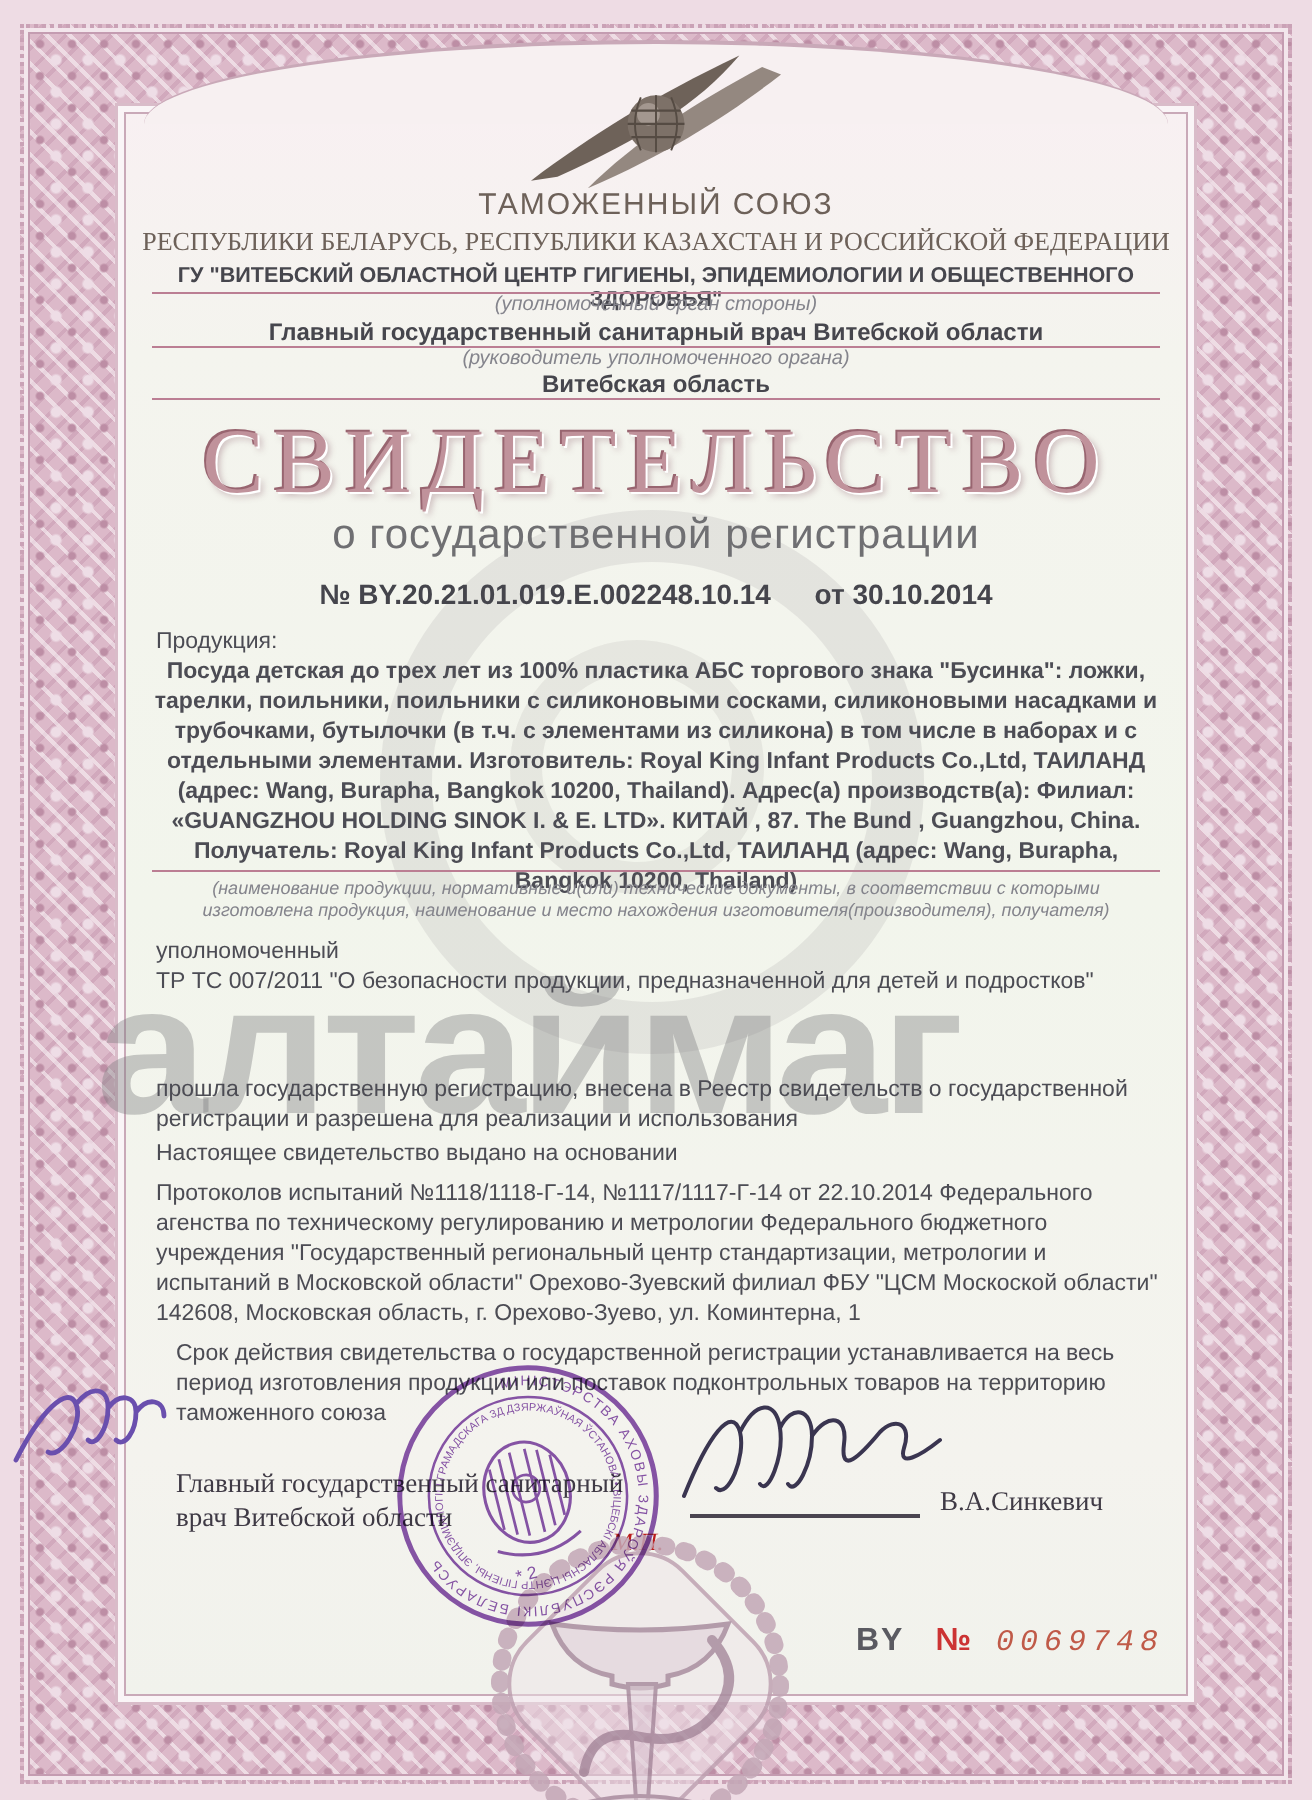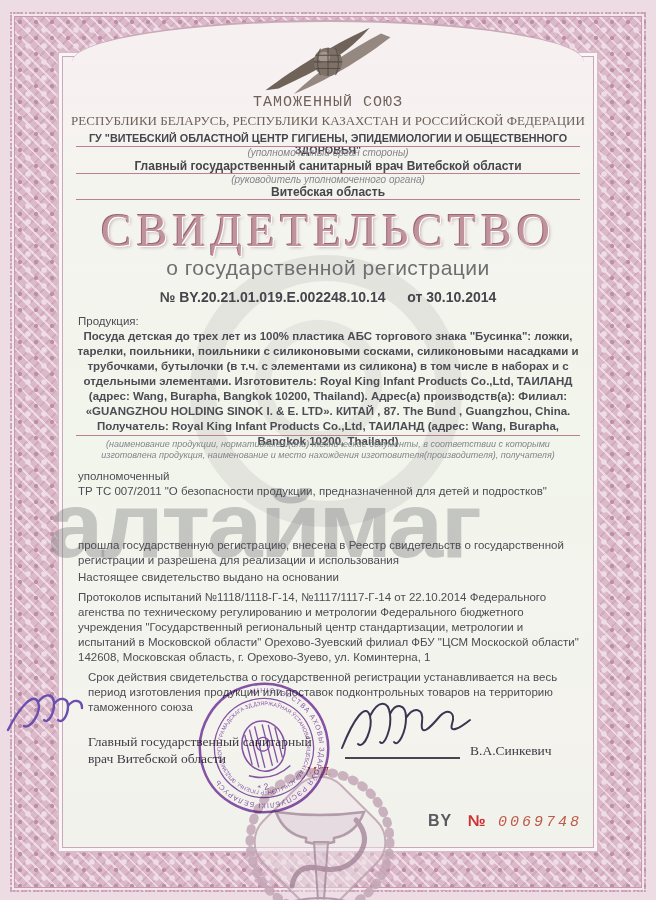--- a/index.html
+++ b/index.html
@@ -35,21 +35,21 @@
     border-top-left-radius:50% 100%;
     border-top-right-radius:50% 100%;
     border-top:2px solid #c9a9b8;
     z-index:3;
   }
   .abs{position:absolute;z-index:6;}
   .center{text-align:center;}
   .serif{font-family:"Liberation Serif",serif;}
   .hr{position:absolute;left:76px;right:76px;height:1px;background:#bb7e93;z-index:6;}
   .caption{font-style:italic;color:#84848c;font-size:10px;line-height:10px;}
-  .hdr-union{font-family:Liberation Mono, monospace;color:#6d6159;font-size:15px;letter-spacing:1px;}
+  .hdr-union{font-family:Liberation Sans, sans-serif;color:#6d6159;font-size:15px;letter-spacing:1px;}
   .hdr-rep{font-family:"Liberation Serif",serif;color:#6d6159;font-size:13px;}
   .hdr-auth{color:#46464d;font-size:10.8px;font-weight:bold;}
   .hdr-line2{color:#46464d;font-size:12px;font-weight:bold;}
   .big-title{
     font-family:"Liberation Serif",serif;font-weight:normal;font-size:46px;letter-spacing:5px;
     color:#c0929b;
     text-shadow:1px 1px 0 #fff,-1px -1px 0 #986570,2px 2px 3px rgba(120,70,85,.35);
   }
   .subtitle{color:#6f6f72;font-size:21px;letter-spacing:.5px;}
   .numline{color:#45454c;font-size:14px;font-weight:bold;}

